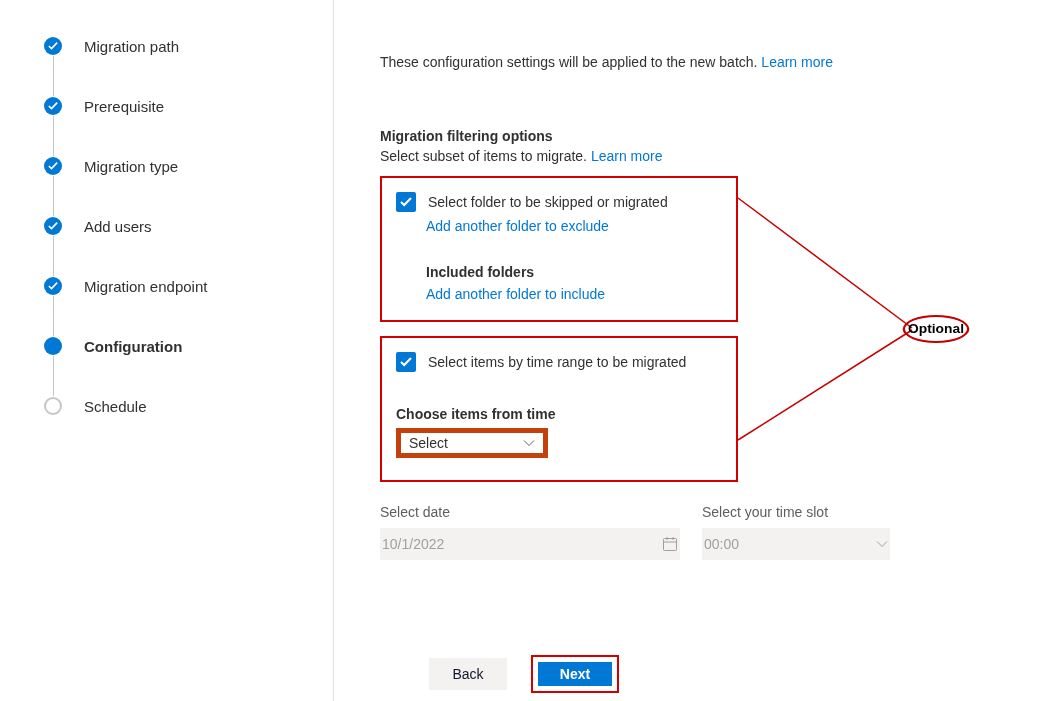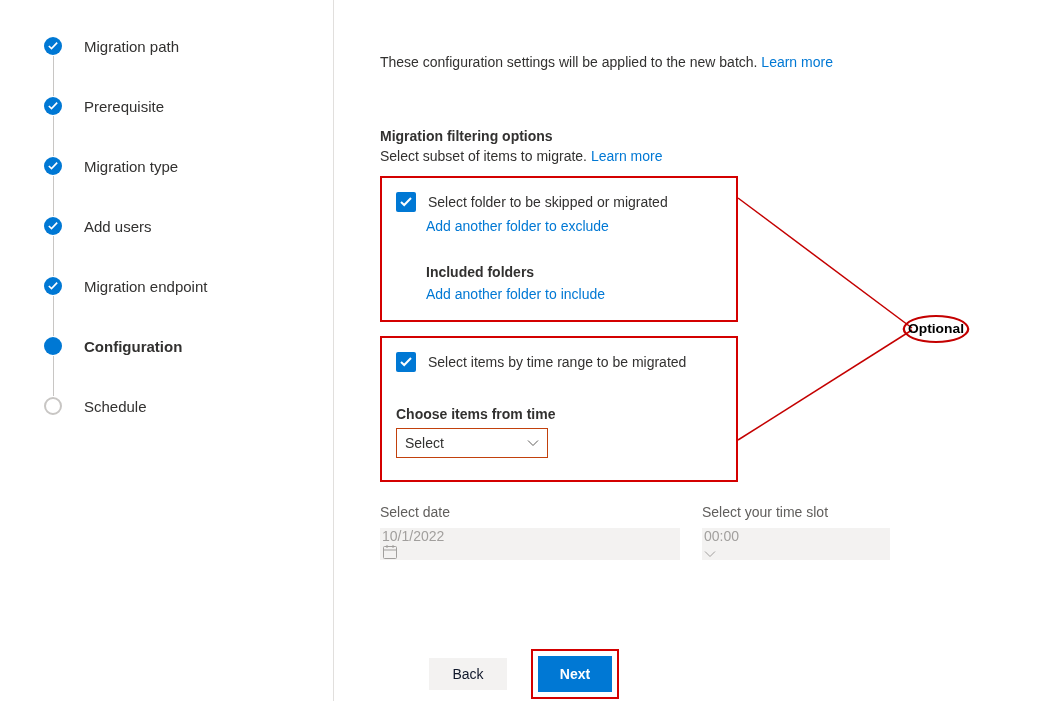--- a/index.html
+++ b/index.html
@@ -91,45 +91,44 @@
     margin-right: 12px;
   }
   .cb svg { width: 12px; height: 12px; }
   .cb-label { font-size: 14px; }
   .subhead { font-weight: 600; margin-top: 26px; margin-left: 30px; font-size: 14px;}
   .sublink { margin-top: 6px; margin-left: 30px; font-size: 14px;}
   .subhead2 { font-weight: 600; margin-top: 22px; font-size: 14px;}
   .select-wrap {
     margin-top: 6px;
     width: 152px; height: 30px;
-    border: 1px solid #c2410c;
+    border: 5px solid #c2410c;
     display: flex; align-items: center;
     padding: 0 8px;
     justify-content: space-between;
     font-size: 14px;
     cursor: pointer;
   }
   .chev { color:#605e5c; }
   .chev svg{ width:12px; height:12px; display:block;}
   .date-row {
     display: flex;
     gap: 22px;
     margin-top: 22px;
   }
   .date-col { display:flex; flex-direction:column; }
   .date-label { color:#605e5c; font-size:14px; margin-bottom:8px;}
   .date-input {
     width: 300px; height: 32px;
     background: #f3f2f1;
     color: #a19f9d;
-    display: flex; 
+    display: flex; align-items: center;
     padding: 0 2px;
     justify-content: space-between;
     font-size: 14px;
-    flex-direction: column;
   }
   .date-input.narrow { width: 188px; }
   .cal-icon svg { width:16px; height:16px; display:block; color:#a19f9d;}
   .footer {
     position: absolute;
     left: 0; right: 0;
     bottom: 0;
     height: 54px;
     display: flex;
     align-items: center;
@@ -145,21 +144,21 @@
     cursor: pointer;
   }
   .btn-next-wrap {
     border: 2px solid #d40000;
     padding: 5px;
   }
   .btn-next {
     background: #0078d4;
     color: #fff;
     border: none;
-    width: 74px; height: 36px;
+    width: 74px; height: 24px;
     font-size: 14px;
     font-weight: 600;
     cursor: pointer;
   }
   
   .anno-ellipse {
     position: absolute;
     left: 907px; top: 315px;
     width: 58px; height: 28px;
     border: 2px solid #c40000;

